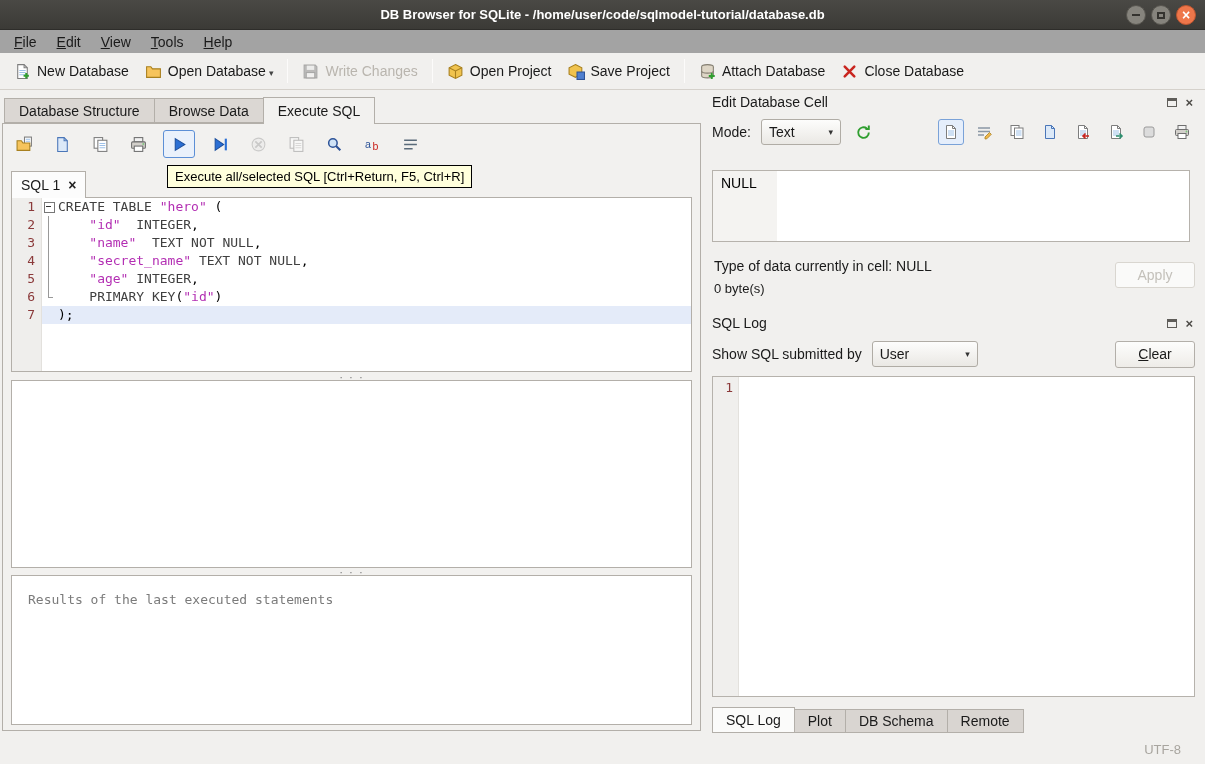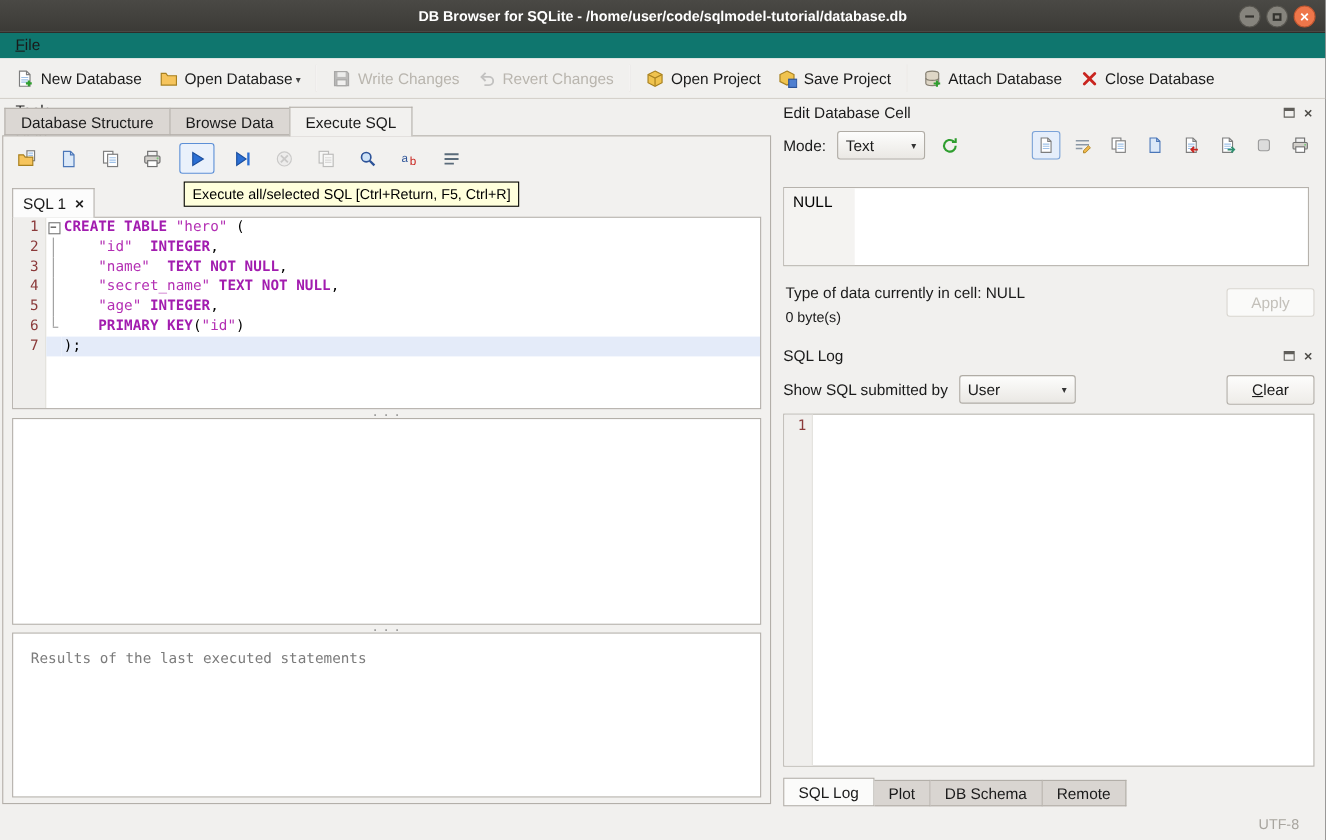--- a/index.html
+++ b/index.html
@@ -16,21 +16,21 @@
   .titlebar .title { color:#fff; font-weight:bold; font-size:13px; }
   .win-controls { position:absolute; right:9px; top:5px; display:flex; gap:5px; }
   .win-btn { width:20px; height:20px; border-radius:50%; background:#86847d;
     border:1px solid #57554f; display:flex; align-items:center; justify-content:center; }
   .win-btn.close { background:#ee764a; border-color:#bf5630; }
   .g-min { width:8px; height:2px; background:#34332f; }
   .g-max { width:8px; height:7px; border:2px solid #34332f; }
   .g-close { color:#fff; font-weight:bold; font-size:14px; line-height:1; }
   
   .menubar { position:absolute; top:30px; left:0; right:0; height:23px;
-    background:#0f766e; display:flex; align-items:flex-start; padding-left:4px;flex-direction:column; }
+    background:#a3a3a3; display:flex; align-items:center; padding-left:4px; }
   .mi { display:inline-block; padding:2px 10px; }
   .mi::first-letter { text-decoration:underline; }
   
   .toolbar { position:absolute; top:53px; left:0; right:0; height:37px;
     background:#f1f0ee; border-bottom:1px solid #d5d1cb;
     display:flex; align-items:center; padding:0 6px; }
   .tb-item { display:flex; align-items:center; gap:6px; padding:5px 8px; border-radius:3px; }
   .tb-item.disabled .tb-label { color:#b9b5ae; }
   .tb-item.disabled .ic { opacity:.45; filter:grayscale(1); }
   .tb-sep { width:1px; height:24px; background:#cfcbc5; border-right:1px solid #fcfbfa; margin:0 6px; }
@@ -61,21 +61,21 @@
   .editor { position:absolute; left:8px; top:73px; width:681px; height:175px;
     background:#fff; border:1px solid #b3afa9; overflow:hidden;
     font-family:"DejaVu Sans Mono","Liberation Mono",monospace; font-size:13px; line-height:18px; }
   .ed-gutterbg { position:absolute; left:0; top:0; bottom:0; width:30px; background:#efeeec; border-right:1px solid #e3e1dd; }
   .ed-rows { position:relative; }
   .ed-row { display:flex; height:18px; position:relative; }
   .ed-num { width:30px; flex:none; text-align:right; padding-right:7px; color:#8b3a3a; }
   .ed-fold { width:14px; flex:none; position:relative; }
   .ed-code { flex:1; white-space:pre; padding-left:2px; color:#000; }
   .ed-row.current .ed-fold, .ed-row.current .ed-code { background:#e4ebf9; }
-  .tok-kw { color:#a21caf; font-weight:bold; }
+  .tok-kw { color:#404040; font-weight:normal; }
   .tok-str { color:#b32fb3; }
   .tok-p { color:#000; }
   .fold-box::before { content:""; position:absolute; left:2px; top:4px; width:9px; height:9px;
     border:1px solid #777; background:#fff; }
   .fold-box::after { content:""; position:absolute; left:4px; top:8px; width:5px; height:1px; background:#333; }
   .fold-line::before { content:""; position:absolute; left:6px; top:0; bottom:0; width:1px; background:#999; }
   .fold-end::before { content:""; position:absolute; left:6px; top:0; height:9px; width:1px; background:#999; }
   .fold-end::after { content:""; position:absolute; left:6px; top:9px; width:5px; height:1px; background:#999; }
   .splitter { position:absolute; left:8px; width:681px; height:7px; display:flex;
     align-items:center; justify-content:center; color:#8a8a8a; font-size:13px;
@@ -279,26 +279,20 @@
       <span class="tb-label">Open Database</span>
       <span class="caret">▾</span>
     </div>
     <div class="tb-sep"></div>
     <div class="tb-item disabled">
       <svg class="ic">
           <use href="#i-floppy"></use>
         </svg>
       <span class="tb-label">Write Changes</span>
     </div>
-    <div class="tb-item disabled">
-      <svg class="ic">
-          <use href="#i-undo"></use>
-        </svg>
-      <span class="tb-label">Revert Changes</span>
-    </div>
     <div class="tb-sep"></div>
     <div class="tb-item">
       <svg class="ic">
           <use href="#i-cube"></use>
         </svg>
       <span class="tb-label">Open Project</span>
     </div>
     <div class="tb-item">
       <svg class="ic">
           <use href="#i-cube-save"></use>

